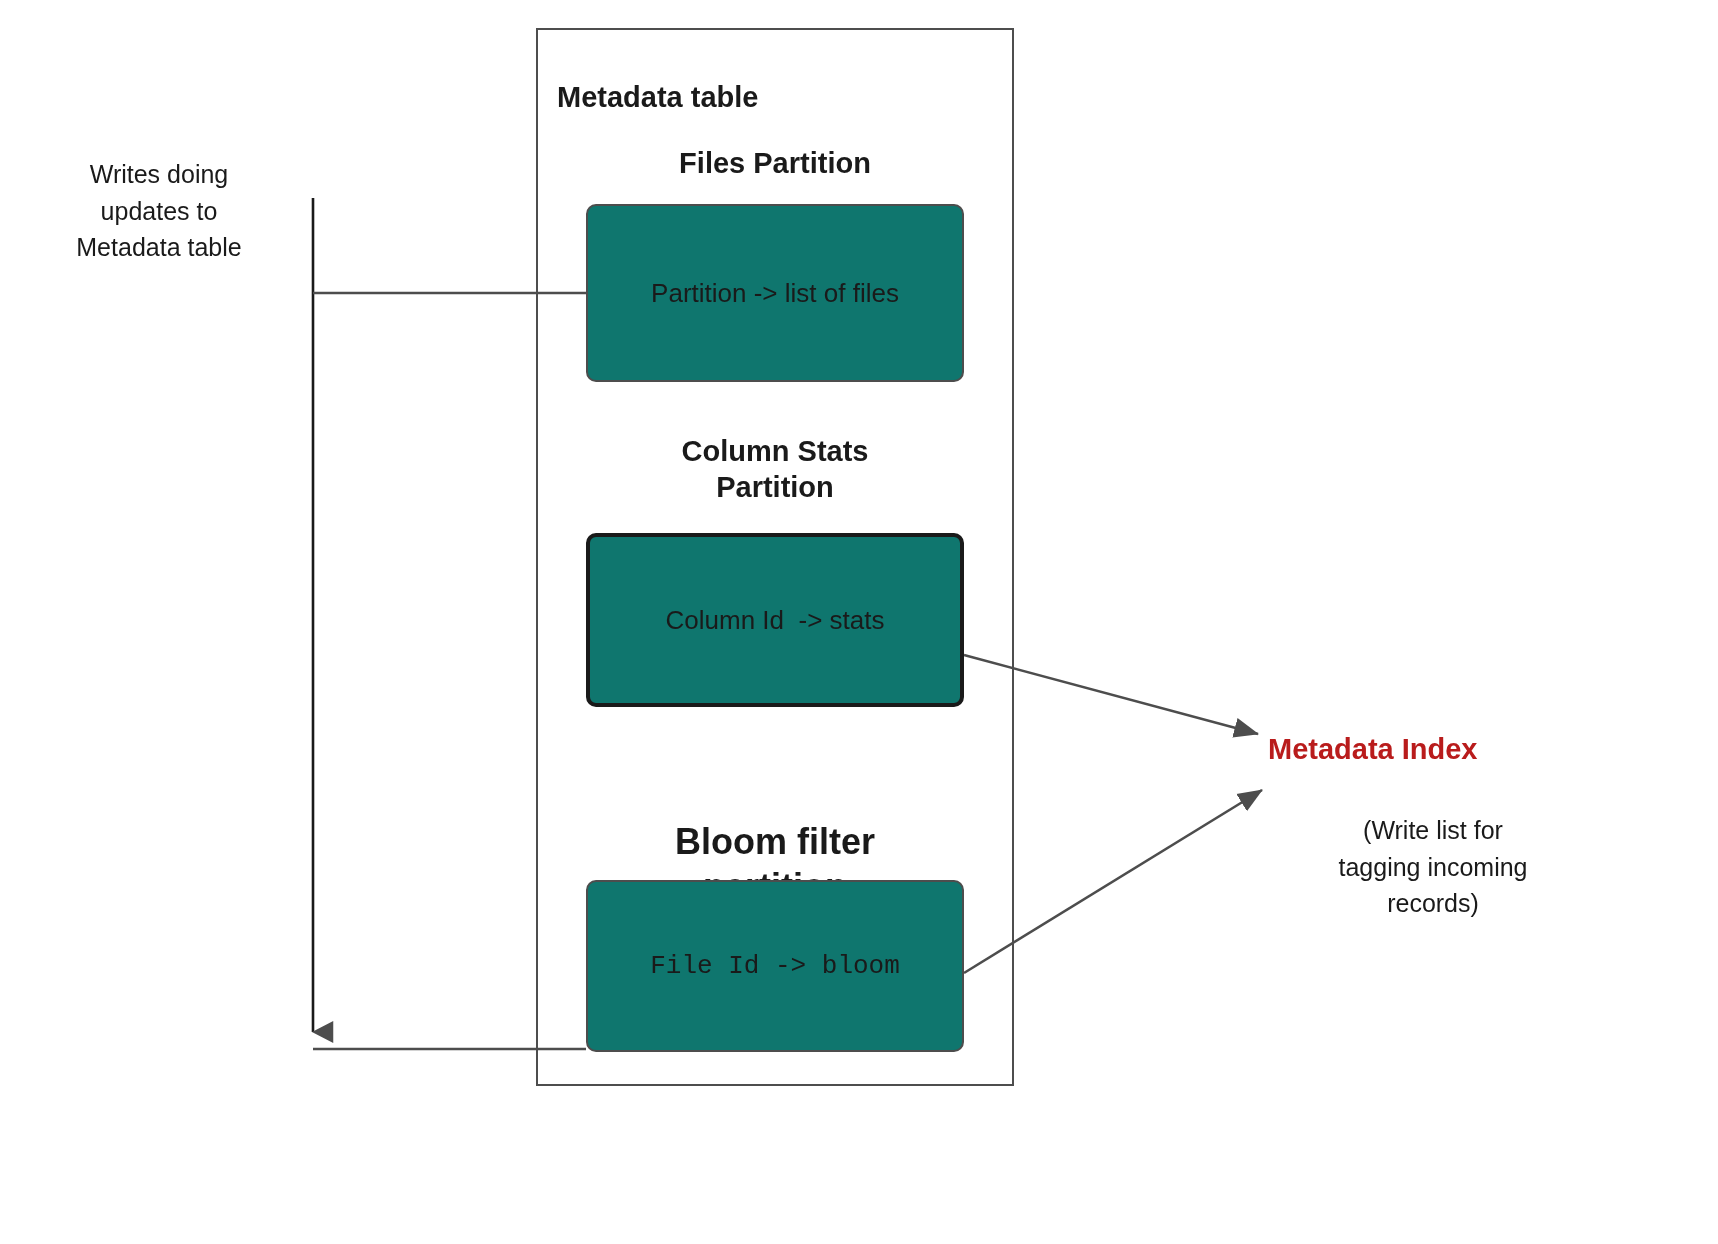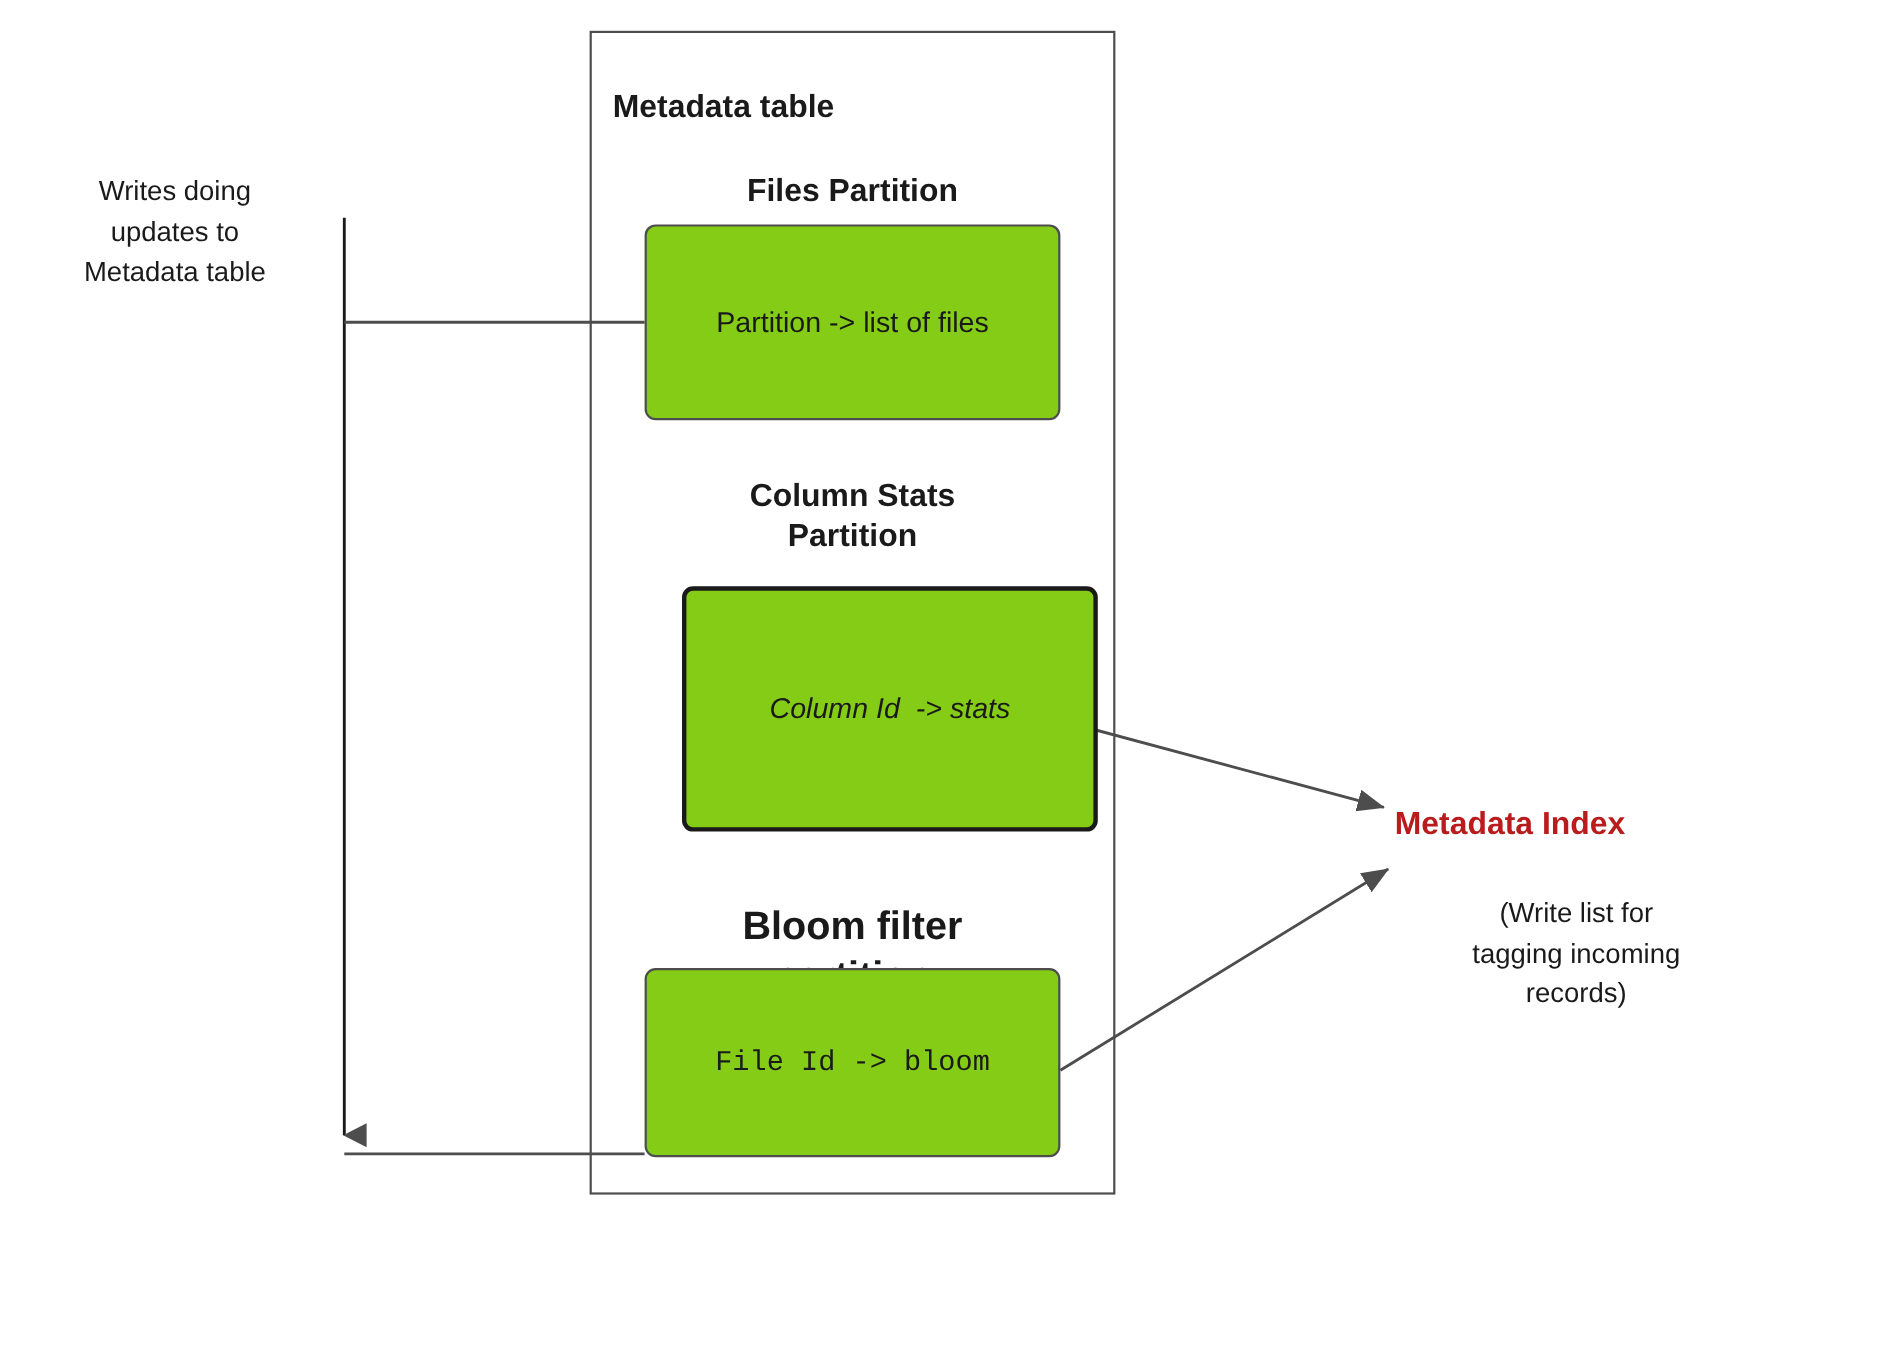--- a/index.html
+++ b/index.html
@@ -39,41 +39,41 @@
     background: transparent;
     box-sizing: border-box;
   }
 
   
   .inner-box {
     position: absolute;
     box-sizing: border-box;
     border: 2.5px solid #4d4d4d;
     border-radius: 10px;
-    background: #84cc16;
+    background: #0f766e;
     display: flex;
     flex-direction: column;
     align-items: center;
     justify-content: center;
     text-align: center;
   }
   .inner-box.heavy {
     border: 4px solid #1a1a1a;
     border-radius: 10px;
   }
   .inner-box .line {
     font-size: 26px;
     line-height: 1.32;
     color: #1a1a1a;
     white-space: pre;
   }
 
   
   #files-box        { left: 586px; top: 204px;  width: 378px; height: 178px; }
-  #colstats-box     { left: 620px; top: 533px;  width: 378px; height: 223px; font-style: italic; }
+  #colstats-box     { left: 586px; top: 533px;  width: 378px; height: 174px; }
   #bloom-box        { left: 586px; top: 880px;  width: 378px; height: 172px; font-family: Liberation Mono, monospace; }
 
   
   .hdr {
     position: absolute;
     font-weight: bold;
     color: #1a1a1a;
     text-align: center;
     line-height: 1.24;
     white-space: pre-line;
@@ -82,21 +82,20 @@
     left: 557px;
     top: 80px;
     font-size: 29px;
     text-align: left;
   }
   #files-partition-title {
     left: 586px;
     top: 146px;
     width: 378px;
     font-size: 29px;
-    margin-top: 11px;
   }
   #colstats-partition-title {
     left: 586px;
     top: 434px;
     width: 378px;
     font-size: 29px;
   }
   #bloom-partition-title {
     left: 586px;
     top: 820px;

